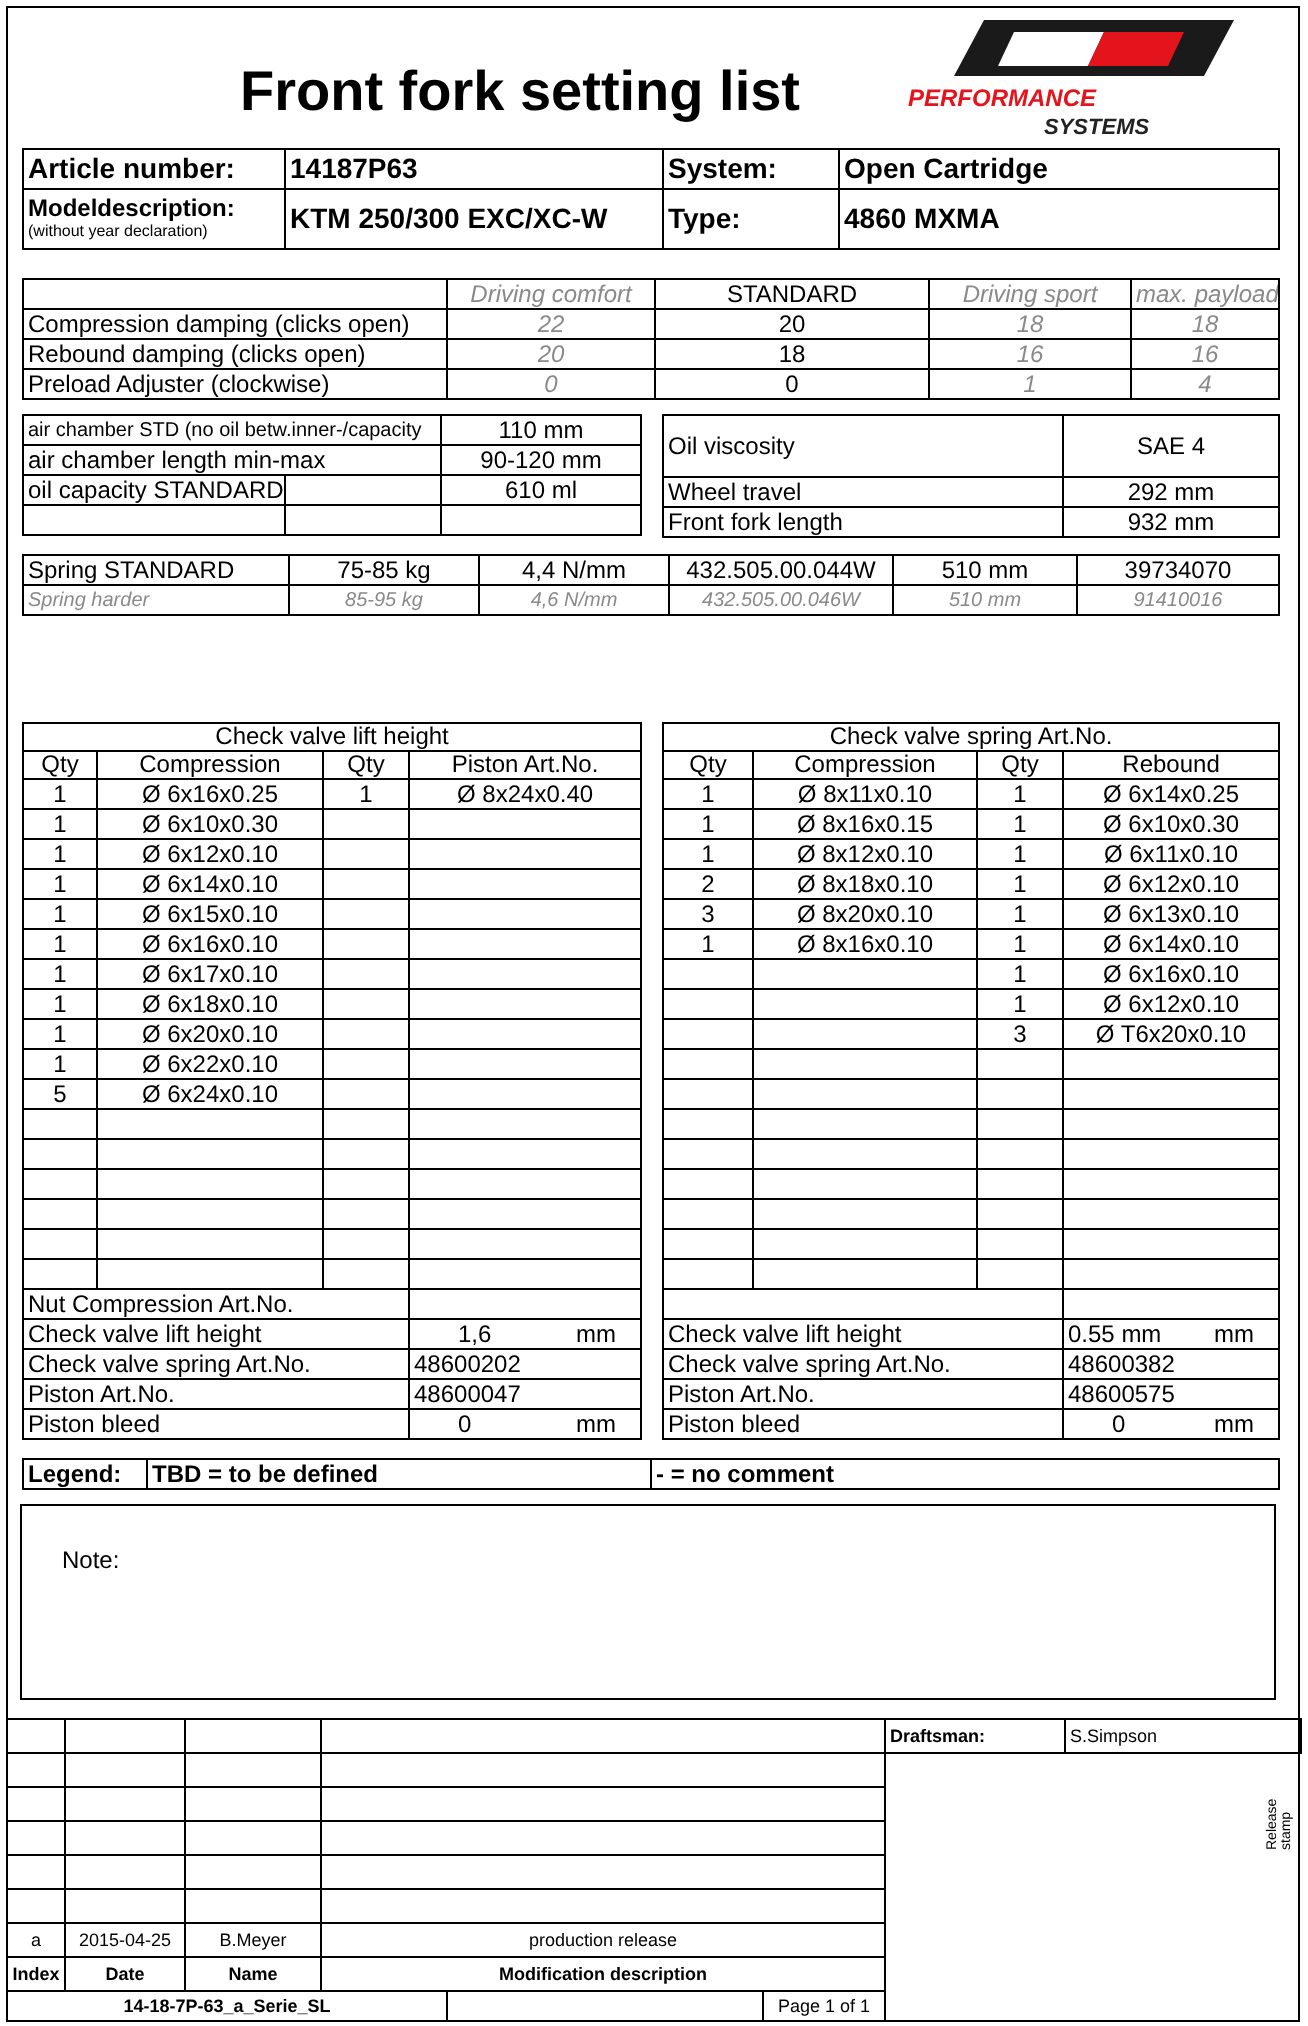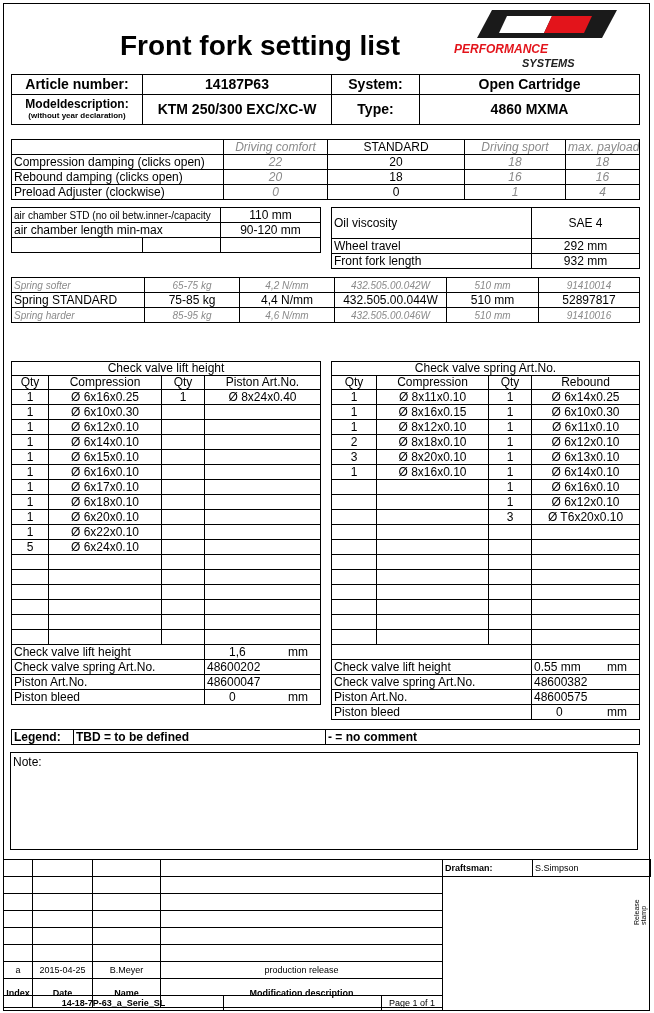--- a/index.html
+++ b/index.html
@@ -5,26 +5,26 @@
   html,body{margin:0;padding:0;background:#fff;}
   body{width:654px;height:1013px;position:relative;overflow:hidden;font-family:"Liberation Sans",sans-serif;color:#000;}
   .page{position:absolute;left:3px;top:3px;width:647px;height:1008px;border:1px solid #000;box-sizing:border-box;}
   .abs{position:absolute;}
   table{border-collapse:collapse;position:absolute;table-layout:fixed;}
   td{border:1px solid #000;padding:0 2px;white-space:nowrap;overflow:hidden;font-size:12px;line-height:13px;}
   .c{text-align:center;}
   .b{font-weight:bold;}
   .grey{color:#8a8a8a;font-style:italic;}
   .title{left:120px;top:30px;font-size:28px;font-weight:bold;}
-  .hdr td{font-size:14px;font-weight:bold;text-align:center;}
+  .hdr td{font-size:14px;font-weight:bold;text-align:left;}
   .small{font-size:10px;}
   .tiny{font-size:8px;}
   .logo{left:452px;top:8px;width:170px;height:62px;}
   .footer td{font-size:9px;line-height:12px;}
-  .note-box{left:10px;top:752px;width:628px;height:98px;border:1px solid #000;box-sizing:border-box;font-size:12px;padding:2px;}
+  .note-box{left:10px;top:752px;width:628px;height:98px;border:1px solid #000;box-sizing:border-box;font-size:12px;padding:20px;}
   .stamp{left:633px;top:925px;transform:rotate(-90deg);transform-origin:left top;font-size:7px;}
 </style>
 </head>
 <body>
 
 <div class="page"></div>
 
 <div class="abs title">Front fork setting list</div>
 
 <div class="abs logo">
@@ -47,21 +47,21 @@
   <tbody>
       <tr style="height:20px">
     <td>Article number:</td>
     <td>14187P63</td>
     <td>System:</td>
     <td>Open Cartridge</td>
   </tr>
   <tr style="height:30px">
     <td style="line-height:11px">
           <div style="font-size:12px">Modeldescription:</div>
-          <div class="tiny" style="font-weight:bold">(without year declaration)</div>
+          <div class="tiny" style="font-weight:normal">(without year declaration)</div>
         </td>
     <td>KTM 250/300 EXC/XC-W</td>
     <td>Type:</td>
     <td>4860 MXMA</td>
   </tr>
 </tbody>
   </table>
 
 <table style="left:11px;top:139px;width:628px;">
   <colgroup>
@@ -112,20 +112,25 @@
   <tbody>
       <tr style="height:15px">
         <td colspan="2" class="small">air chamber STD (no oil betw.inner-/capacity</td>
         <td class="c">110 mm</td>
       </tr>
   <tr style="height:15px">
         <td colspan="2">air chamber length min-max</td>
         <td class="c">90-120 mm</td>
       </tr>
   <tr style="height:15px">
+        <td>oil capacity STANDARD</td>
+        <td></td>
+        <td class="c">610 ml</td>
+      </tr>
+  <tr style="height:15px">
         <td></td>
         <td></td>
         <td></td>
       </tr>
 </tbody>
   </table>
 
 <table style="left:331px;top:207px;width:308px;">
   <colgroup>
       <col style="width:200px">
@@ -150,35 +155,27 @@
 <table style="left:11px;top:277px;width:628px;">
   <colgroup>
       <col style="width:133px">
       <col style="width:95px">
       <col style="width:95px">
       <col style="width:112px">
       <col style="width:92px">
       <col style="width:101px">
     </colgroup>
   <tbody>
-  <tr style="height:15px" class="grey small">
-    <td class="small">Spring softer</td>
-        <td class="c small">65-75  kg</td>
-        <td class="c small">4,2  N/mm</td>
-        <td class="c small">432.505.00.042W</td>
-        <td class="c small">510 mm</td>
-        <td class="c small">91410014</td>
-  </tr>
   <tr style="height:15px">
     <td>Spring STANDARD</td>
         <td class="c">75-85  kg</td>
         <td class="c">4,4  N/mm</td>
         <td class="c">432.505.00.044W</td>
         <td class="c">510 mm</td>
-        <td class="c">52897817</td>
+        <td class="c">39734070</td>
   </tr>
   <tr style="height:15px" class="grey small">
     <td class="small">Spring harder</td>
         <td class="c small">85-95  kg</td>
         <td class="c small">4,6  N/mm</td>
         <td class="c small">432.505.00.046W</td>
         <td class="c small">510 mm</td>
         <td class="c small">91410016</td>
   </tr>
 </tbody>
@@ -301,20 +298,24 @@
       </tr>
       <tr style="height: 15px;">
         <td class="c"></td>
         <td class="c"></td>
         <td class="c"></td>
         <td class="c"></td>
       </tr>
     </tbody>
   <tbody id="lift-foot">
       <tr style="height: 15px;">
+        <td colspan="3">Nut Compression Art.No.</td>
+        <td style="position: relative;"><span></span><span style="position: absolute; right: 12px;"></span></td>
+      </tr>
+      <tr style="height: 15px;">
         <td colspan="3">Check valve lift height</td>
         <td style="position: relative;"><span style="padding-left: 22px;">1,6</span><span style="position: absolute; right: 12px;">mm</span></td>
       </tr>
       <tr style="height: 15px;">
         <td colspan="3">Check valve spring Art.No.</td>
         <td style="position: relative;"><span>48600202</span><span style="position: absolute; right: 12px;"></span></td>
       </tr>
       <tr style="height: 15px;">
         <td colspan="3">Piston Art.No.</td>
         <td style="position: relative;"><span>48600047</span><span style="position: absolute; right: 12px;"></span></td>
@@ -532,21 +533,21 @@
         <td></td>
         <td></td>
         <td></td>
       </tr>
   <tr style="height:17px">
     <td class="c">a</td>
     <td class="c">2015-04-25</td>
     <td class="c">B.Meyer</td>
     <td class="c">production release</td>
   </tr>
-  <tr style="height:29px" class="b">
+  <tr style="height:17px" class="b">
     <td class="c b">Index</td>
     <td class="c b">Date</td>
     <td class="c b">Name</td>
     <td class="c b">Modification description</td>
   </tr>
 </tbody>
   </table>
 <table class="footer" style="left:3px;top:995px;width:439px;">
   <colgroup>
       <col style="width:220px">

